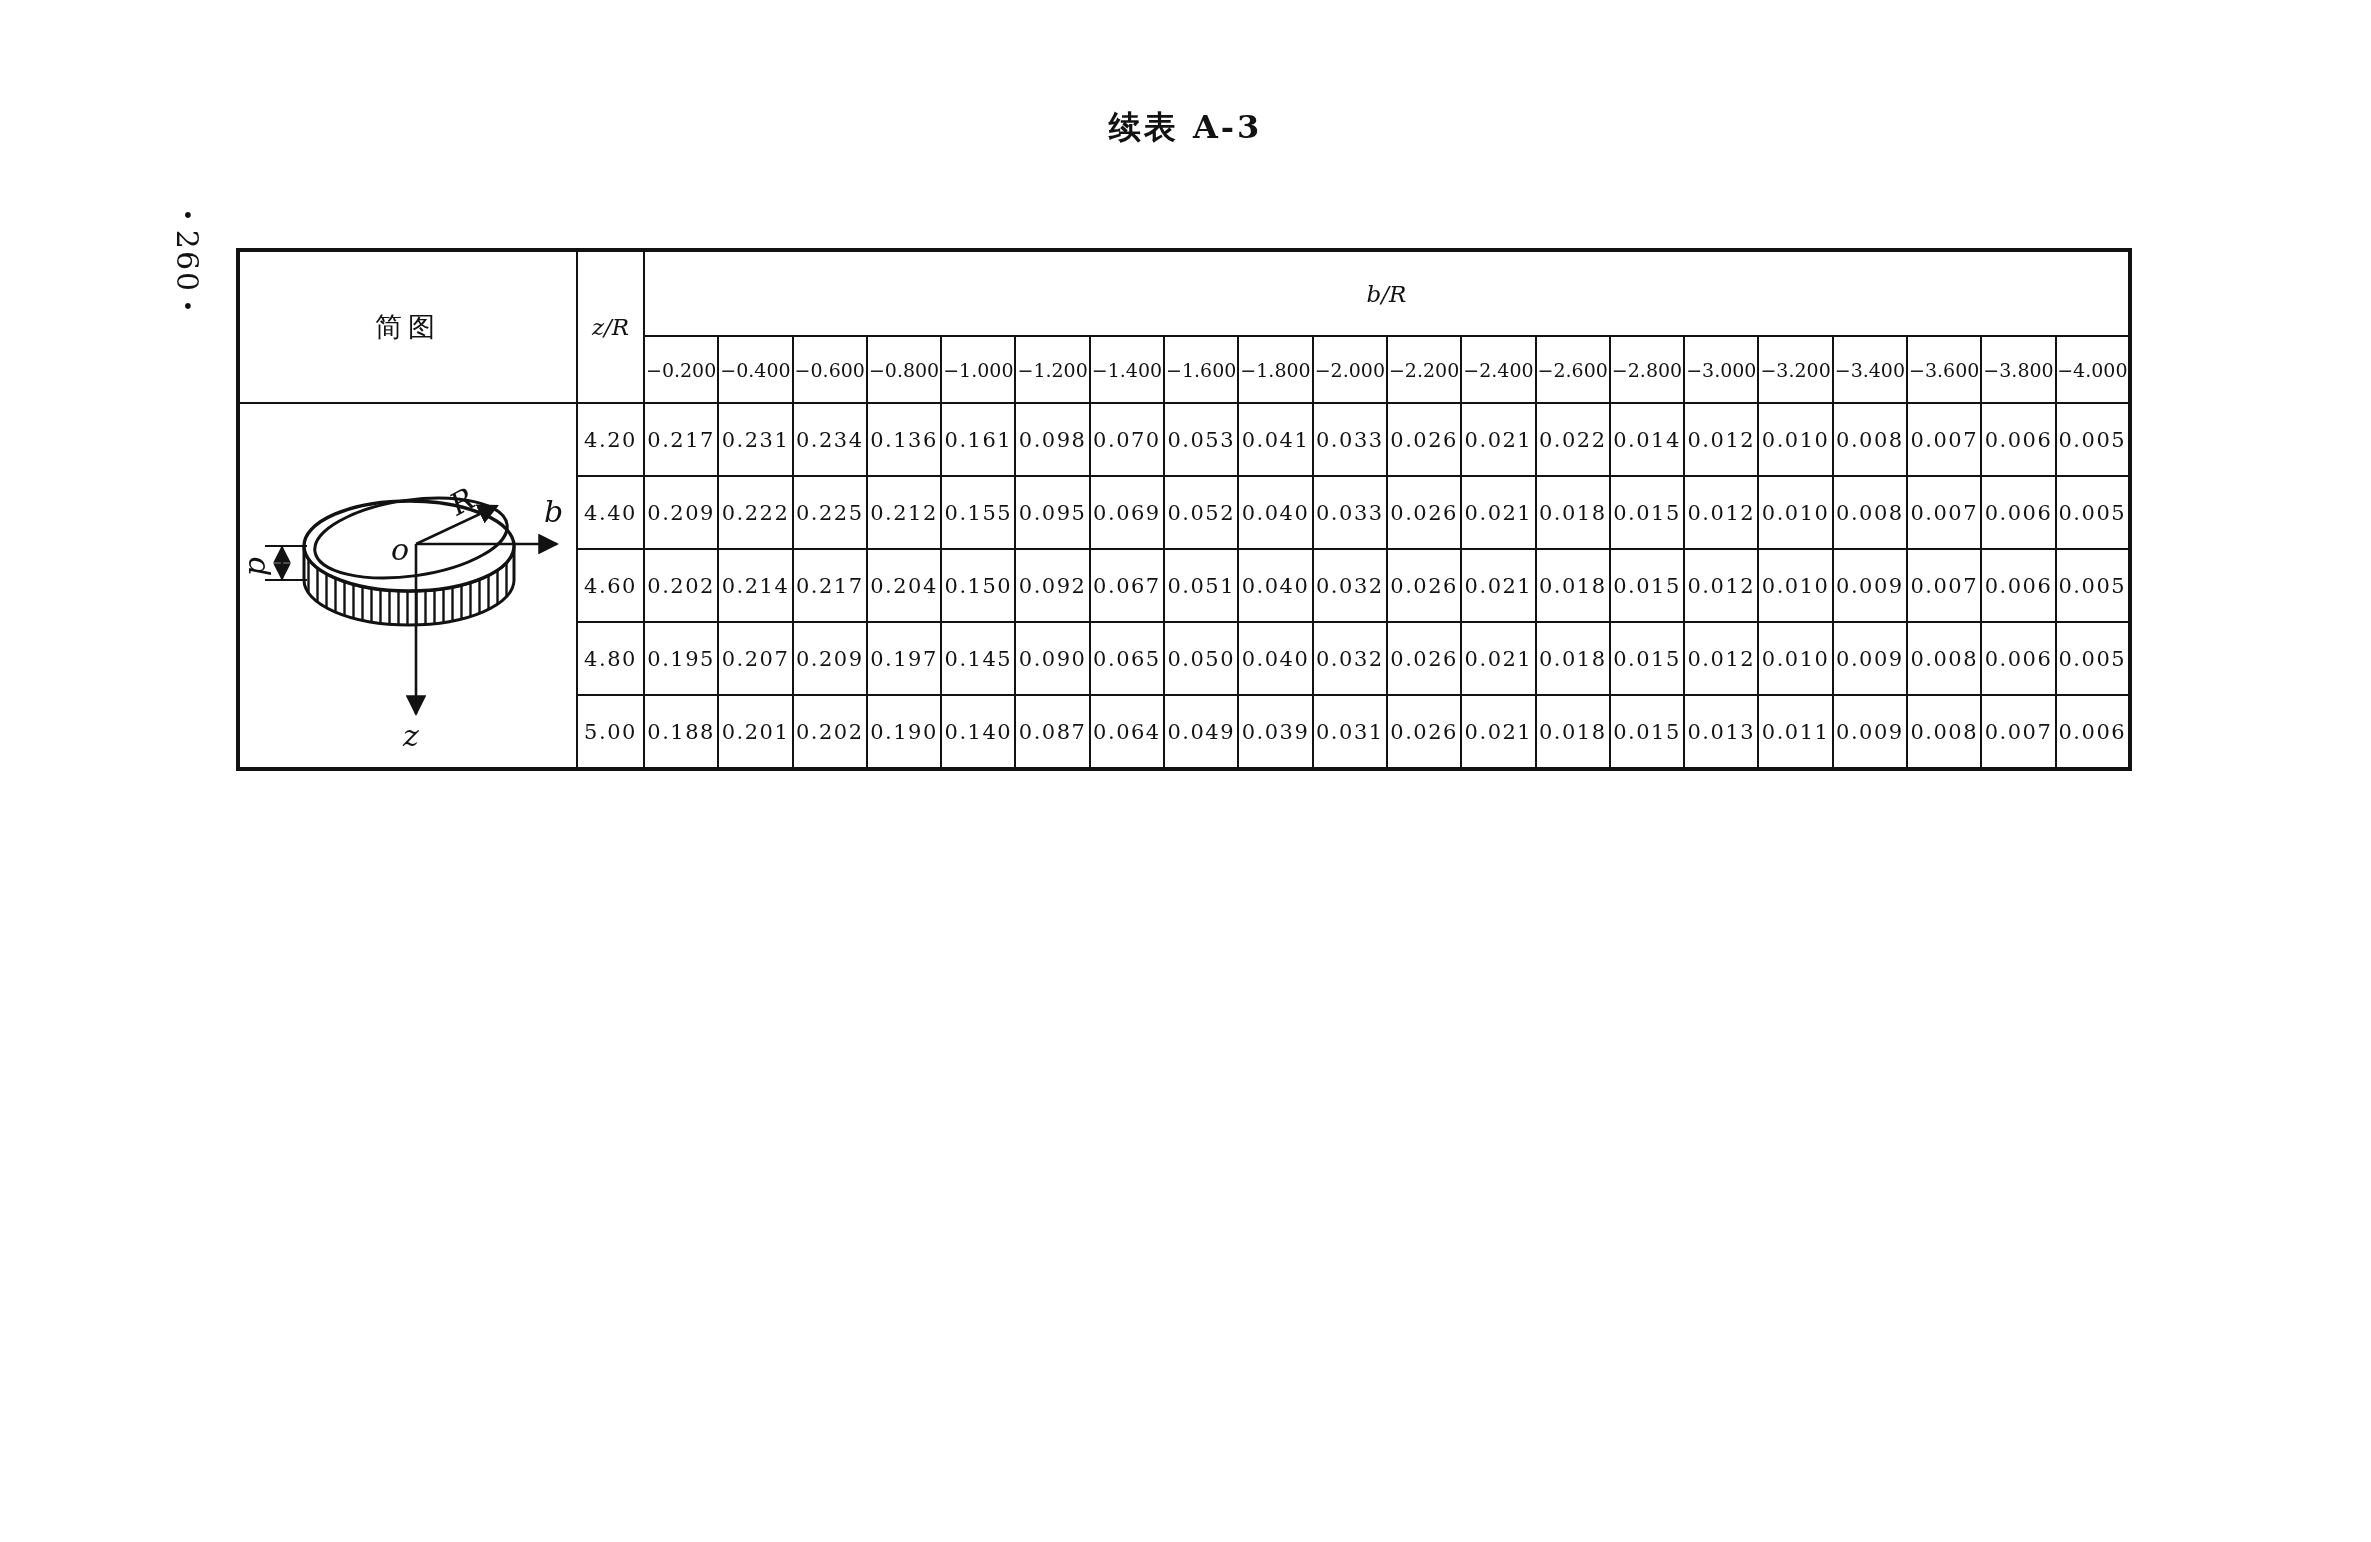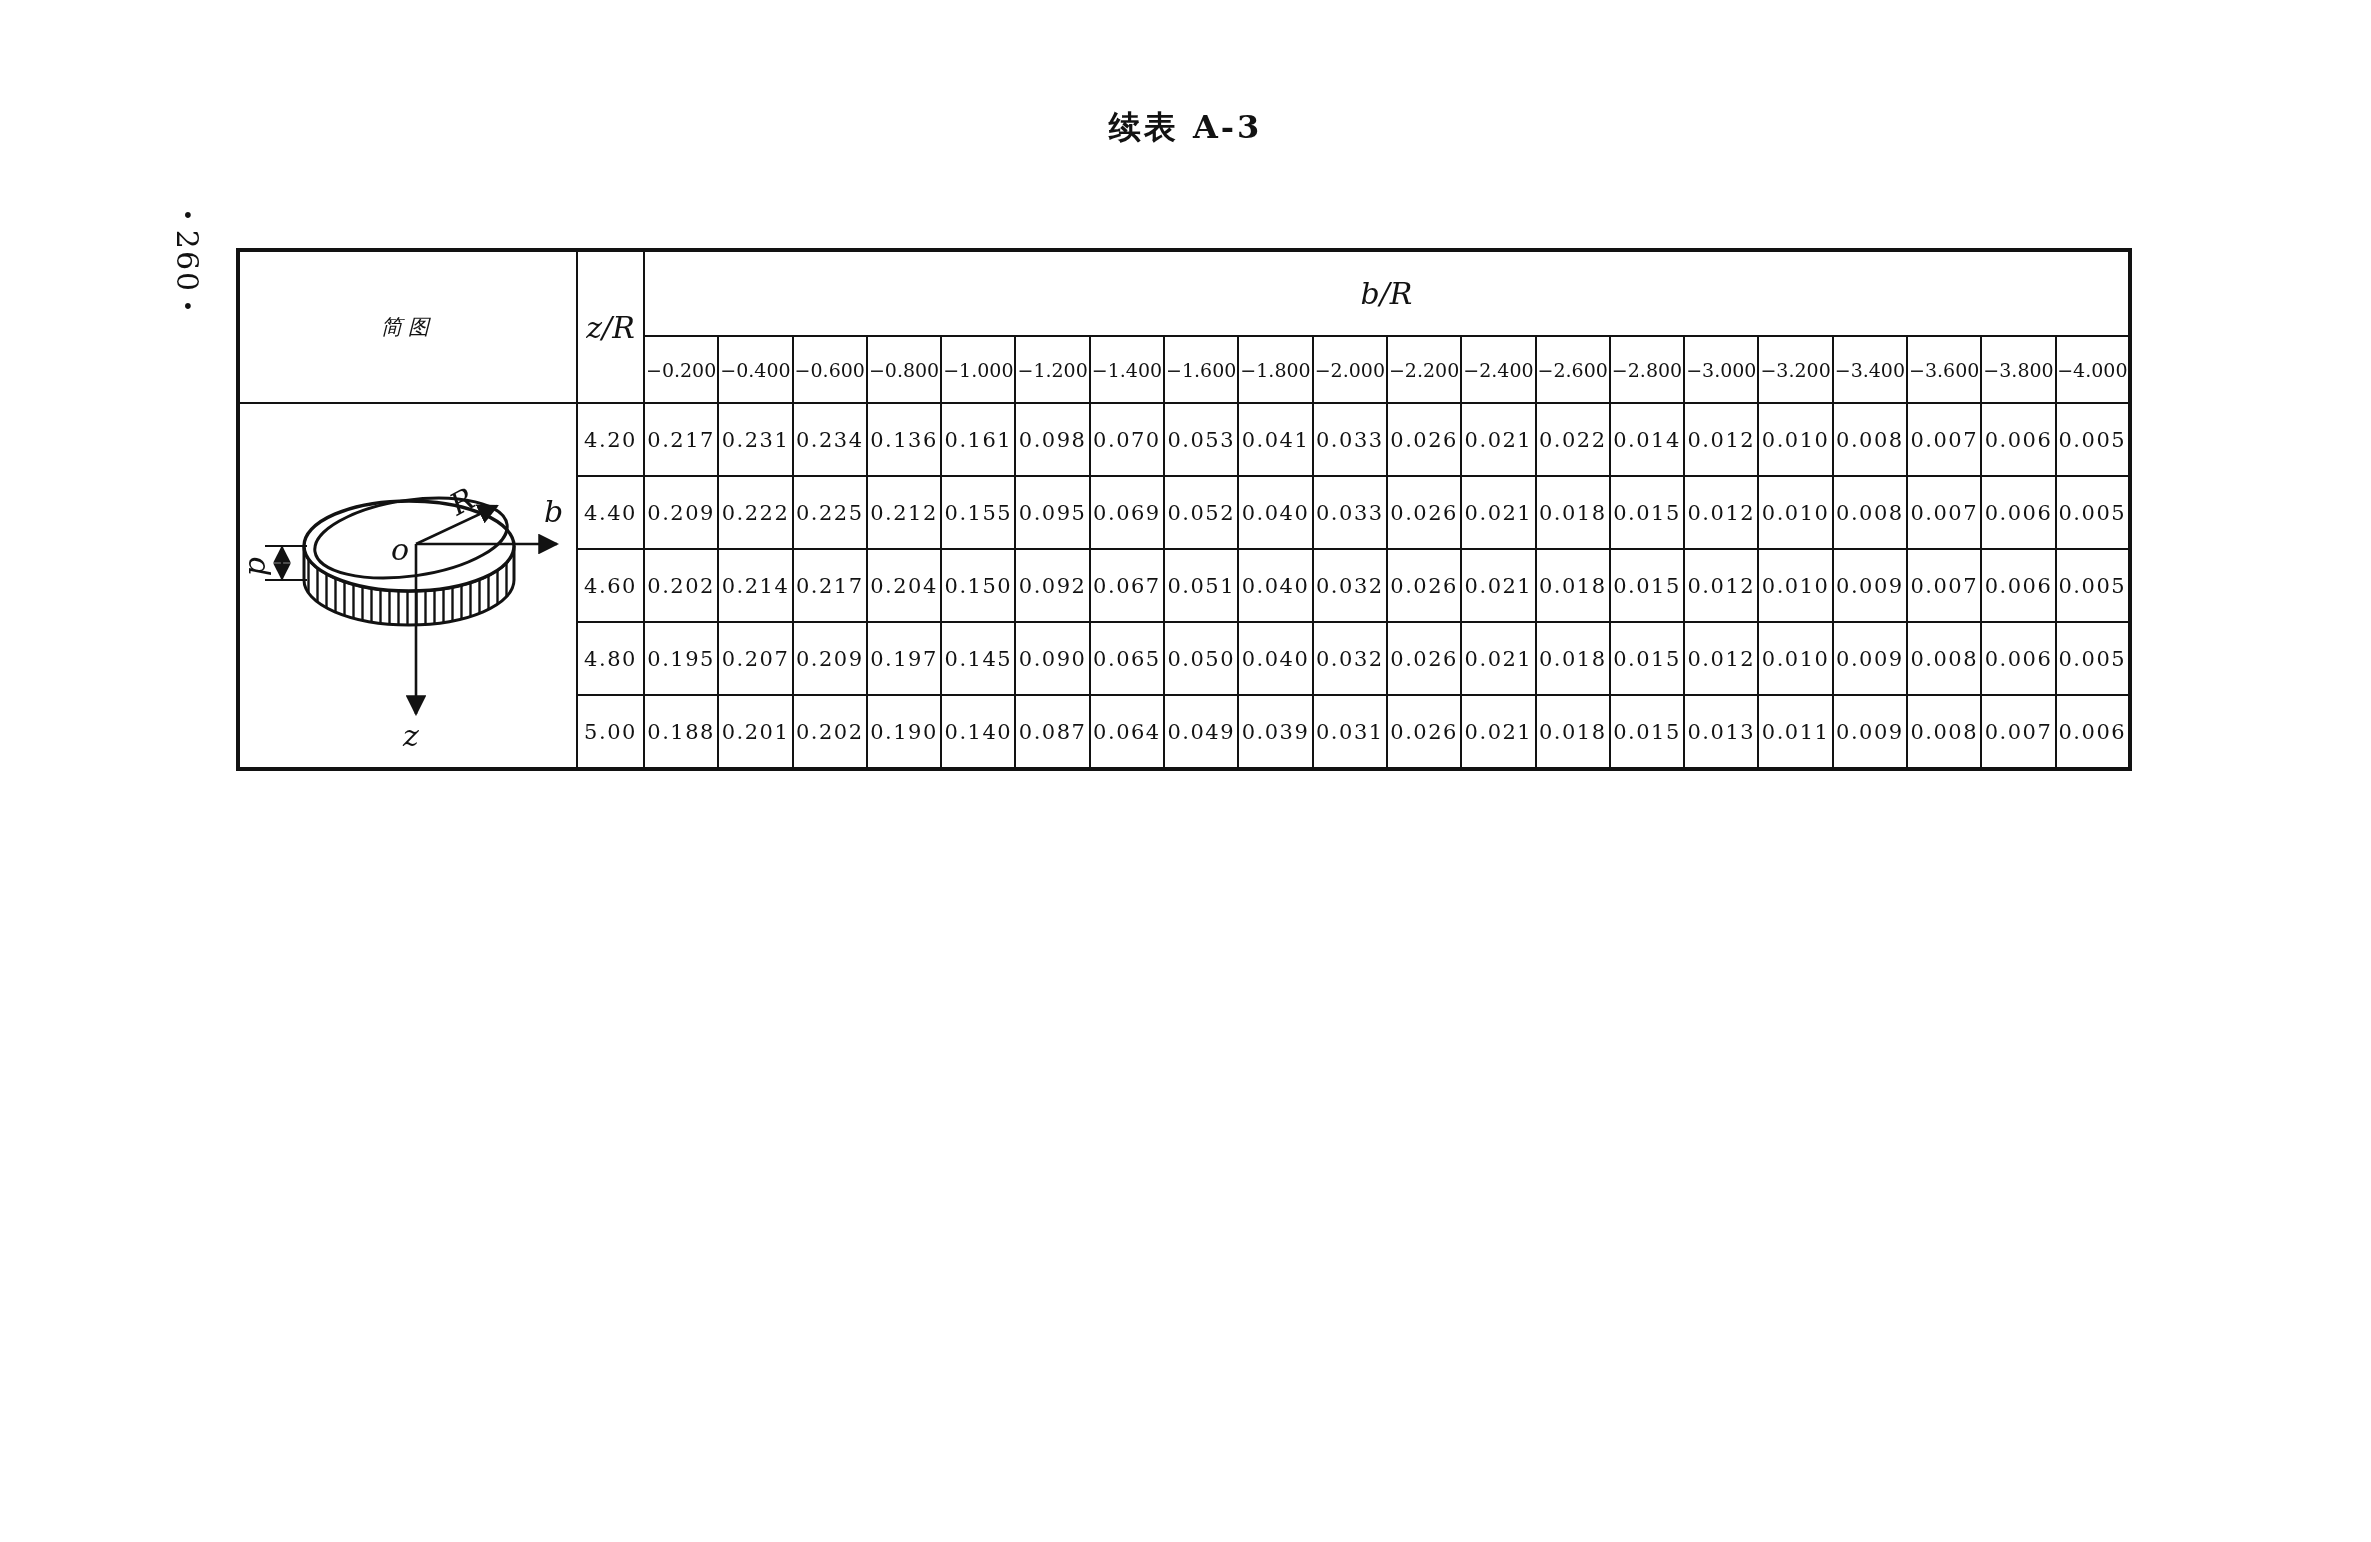--- a/index.html
+++ b/index.html
@@ -26,22 +26,22 @@
     position:absolute;left:236px;top:248px;width:1896px;
     border-collapse:collapse;table-layout:fixed;
     border:4px solid #121212;
   }
   .data-table th,.data-table td{
     border:2px solid #121212;text-align:center;vertical-align:middle;
     padding:0;font-weight:normal;
   }
   .col-diagram{width:339px;}
   .col-zr{width:67px;}
-  th.corner{font-size:21px;letter-spacing:6px;font-family:"DejaVu Serif",serif;font-style:italic;}
-  th.zr-head,th.br-head{font-style:italic;font-size:30px;}
+  th.corner{font-size:27px;letter-spacing:6px;font-family:"DejaVu Serif",serif;}
+  th.zr-head,th.br-head{font-style:italic;font-size:23px;}
   tr.br-row th{height:83px;}
   tr.sub-row th{height:65px;font-size:19px;font-style:normal;letter-spacing:0px;}
   .data-table tbody td{height:71px;font-size:21px;letter-spacing:1.5px;}
   td.zr-val{letter-spacing:1px;}
   td.diagram-cell{padding:0;vertical-align:middle;}
   td.diagram-cell svg{display:block;margin:0 auto;}
   .sketch-label{font-style:italic;font-size:30px;font-family:"DejaVu Serif",serif;fill:#121212;}
 </style>
 </head>
 <body>

